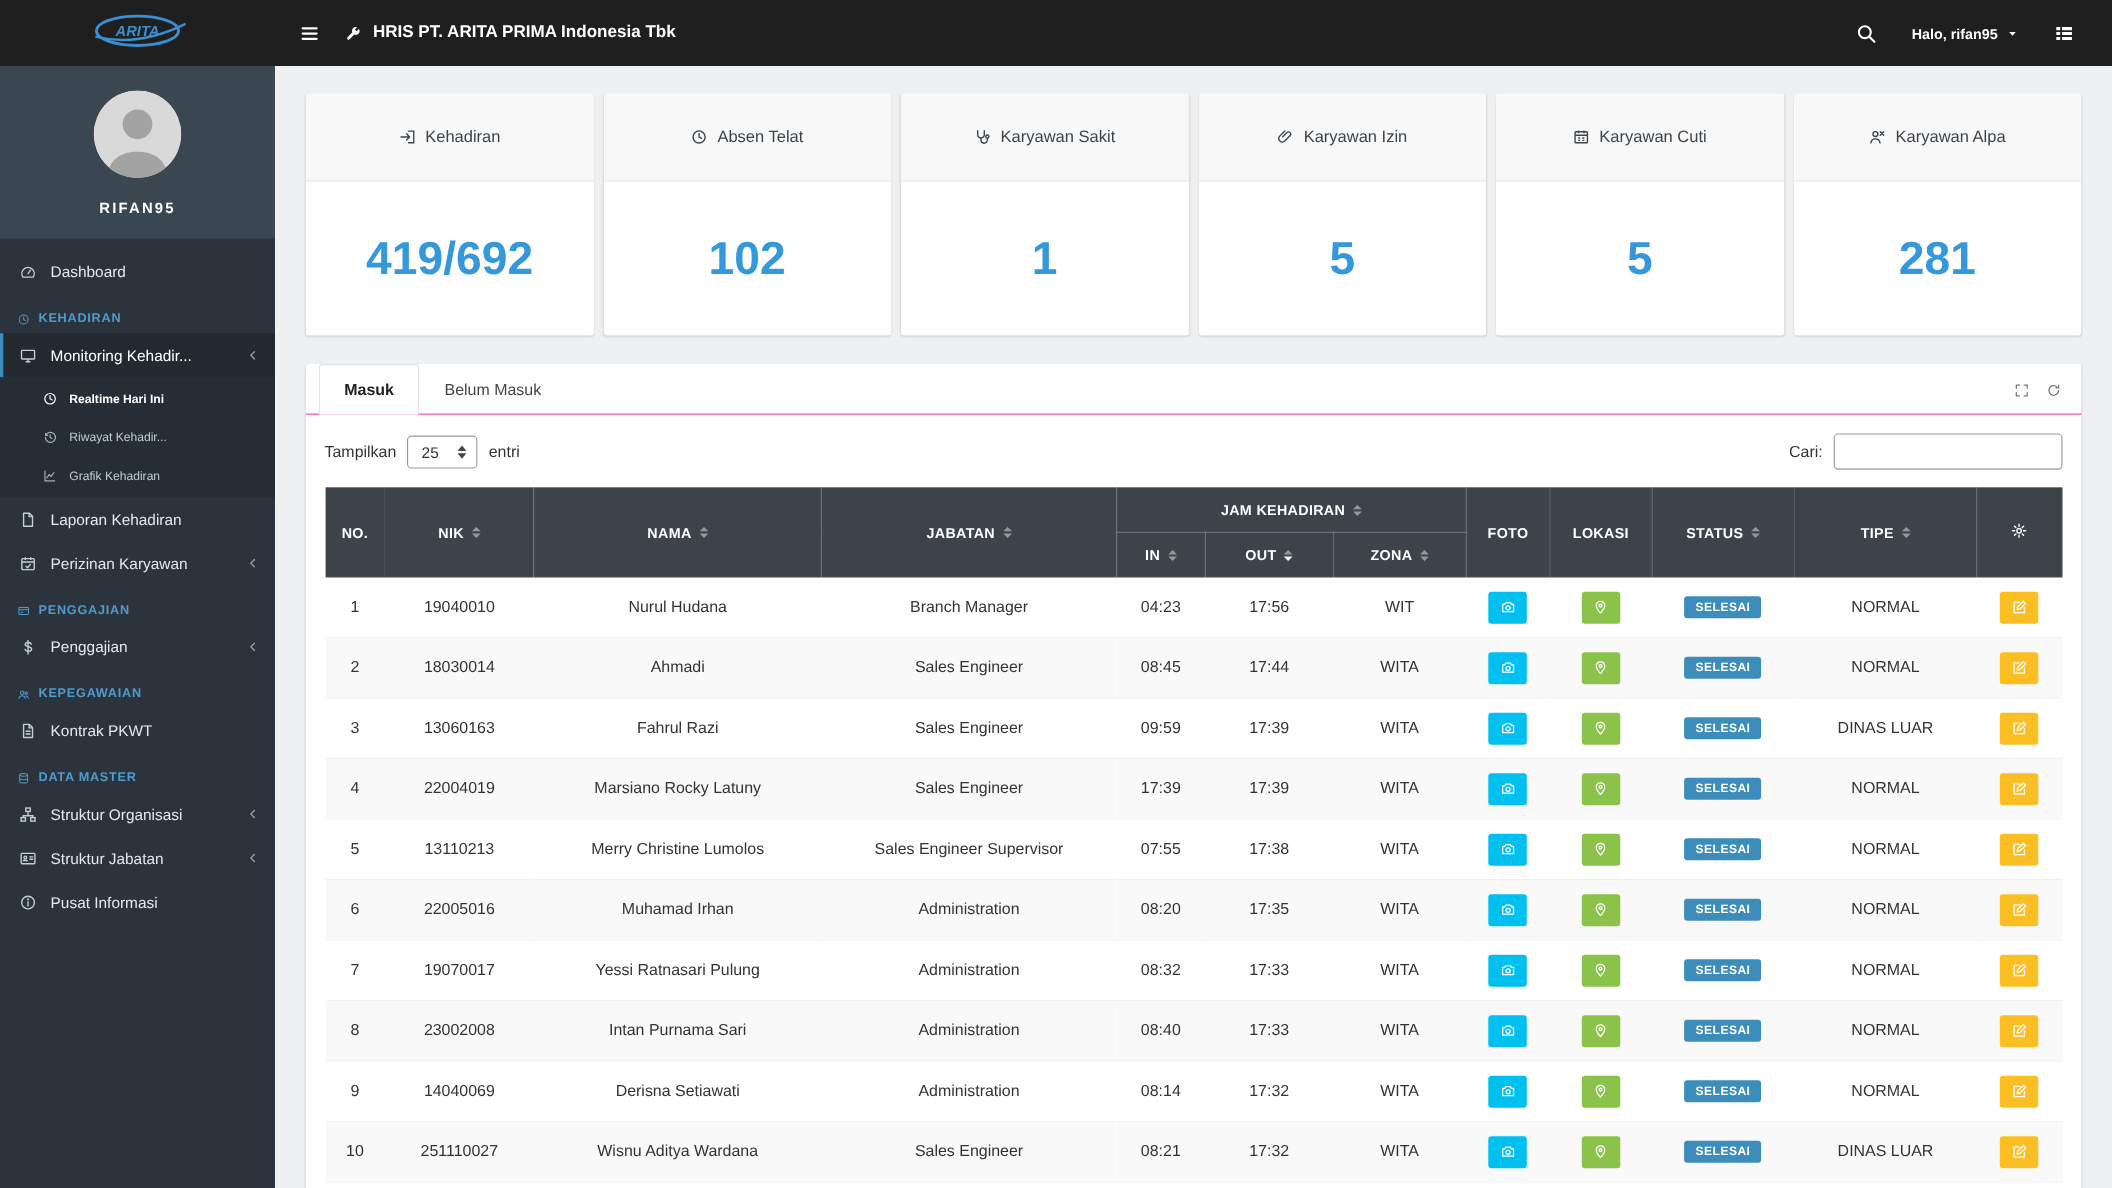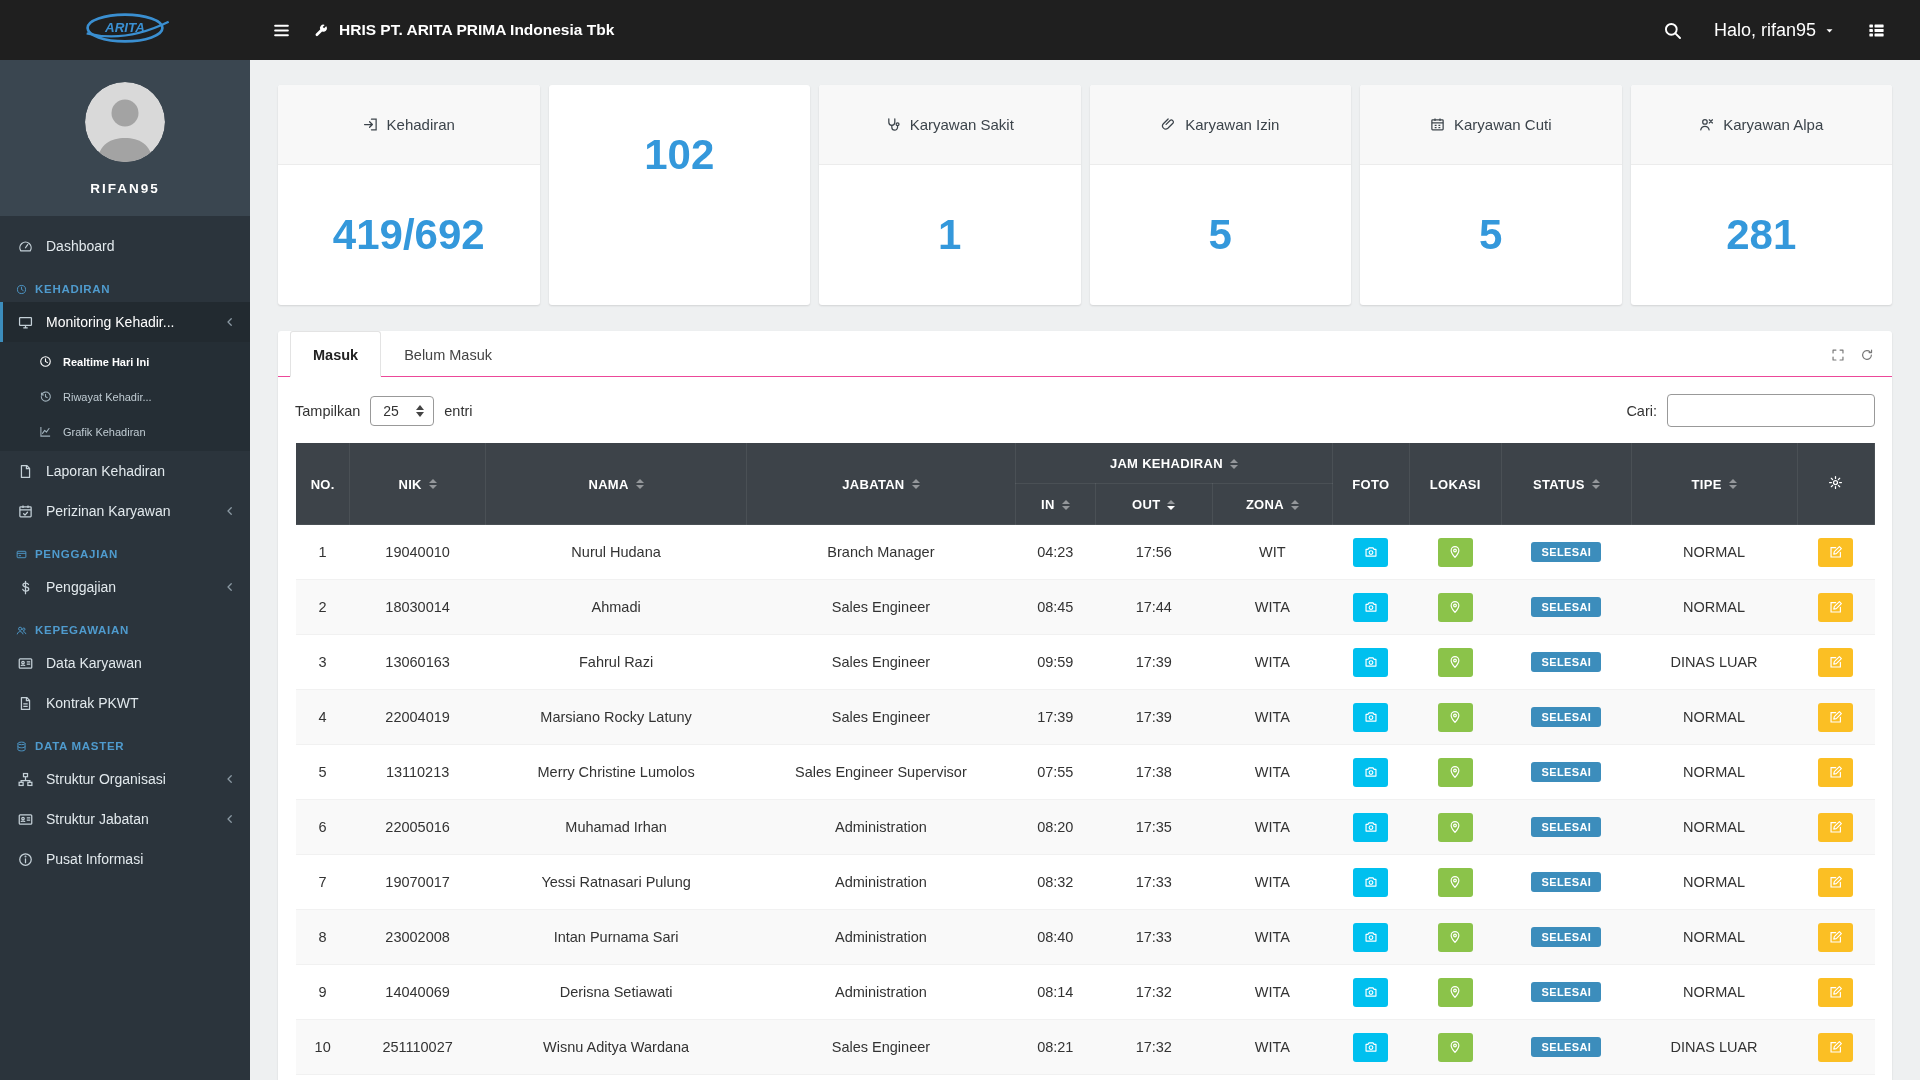--- a/index.html
+++ b/index.html
@@ -9,21 +9,21 @@
 [data-icon] svg{width:1em;height:1em;display:block}
 
 
 .topbar{position:absolute;top:0;left:0;right:0;height:60px;background:#1f1f1f;display:flex;z-index:20}
 .brand{width:250px;display:flex;align-items:center;justify-content:center;cursor:pointer}
 .topbar-main{flex:1;display:flex;align-items:center;padding:0 22px 0 10px}
 .tb-btn{color:#fff;font-size:19px;padding:10px 12px;cursor:pointer}
 .tb-title{display:flex;align-items:center;gap:11px;color:#fff;font-size:15.5px;font-weight:bold;margin-left:10px}
 .tb-title [data-icon]{font-size:15px}
 .tb-right{margin-left:auto;display:flex;align-items:center;gap:14px}
-.tb-user{display:flex;align-items:center;gap:8px;color:#fff;font-size:18px;font-weight:normal;cursor:pointer;padding:0 6px}
+.tb-user{display:flex;align-items:center;gap:8px;color:#fff;font-size:13px;font-weight:bold;cursor:pointer;padding:0 6px}
 .tb-user [data-icon]{font-size:11px}
 
 
 .sidebar{position:absolute;top:60px;left:0;bottom:0;width:250px;background:#2b343c;z-index:10;overflow:hidden}
 .user-panel{background:#3a4650;text-align:center;padding:22px 12px 20px}
 .avatar{display:inline-block;width:80px;height:80px;border-radius:50%;overflow:hidden}
 .uname{margin-top:15px;color:#fff;font-size:13.5px;font-weight:bold;letter-spacing:2px}
 .menu{padding-top:10px}
 .sb-header{display:flex;align-items:center;gap:8px;padding:17px 16px 7px;color:#4f9bce;font-size:11.5px;font-weight:bold;letter-spacing:.7px}
 .sb-header [data-icon]{font-size:11px}
@@ -262,30 +262,20 @@
           <svg viewBox="0 0 24 24" fill="none" stroke="currentColor" stroke-width="2">
             <circle cx="9" cy="8.2" r="3.4"></circle>
             <path d="M2.8 19.5c.8-3.5 3.8-5.2 6.2-5.2s5.4 1.7 6.2 5.2" stroke-linecap="round"></path>
             <circle cx="17" cy="9.2" r="2.6"></circle>
             <path d="M16.4 14.6c2.2.3 4.3 1.7 4.9 4.4" stroke-linecap="round"></path>
           </svg>
         </span>
         <span>KEPEGAWAIAN</span>
       </div>
       <div class="sb-item">
-        <span data-icon="id-card">
-          <svg viewBox="0 0 24 24" fill="none" stroke="currentColor" stroke-width="2">
-            <rect x="2" y="4.5" width="20" height="15" rx="1.5"></rect>
-            <circle cx="8" cy="10.5" r="2"></circle>
-            <path d="M4.8 15.8c.6-1.8 5.8-1.8 6.4 0M14 9.5h5.5M14 13h5.5"></path>
-          </svg>
-        </span>
-        <span>Data Karyawan</span>
-      </div>
-      <div class="sb-item">
         <span data-icon="file-text">
           <svg viewBox="0 0 24 24" fill="none" stroke="currentColor" stroke-width="2">
             <path d="M5.5 2.5H14l4.5 4.5v14.5h-13z" stroke-linejoin="round"></path>
             <path d="M13.5 2.8V7.5h4.7M8.5 12.5h7M8.5 16.5h7"></path>
           </svg>
         </span>
         <span>Kontrak PKWT</span>
       </div>
       <div class="sb-header">
         <span data-icon="database">
@@ -348,20 +338,29 @@
             <svg viewBox="0 0 24 24" fill="none" stroke="currentColor" stroke-width="2">
               <path d="M2.5 12h11.5M10.5 7.5 15 12l-4.5 4.5" stroke-linecap="round" stroke-linejoin="round"></path>
               <path d="M13.5 3.5H21v17h-7.5" stroke-linecap="round"></path>
             </svg>
           </span>
           <span>Kehadiran</span>
         </div>
      <div class="stat-value">419/692</div>
    </div>
       <div class="stat-card">
+     <div class="stat-head">
+          <span data-icon="clock">
+            <svg viewBox="0 0 24 24" fill="none" stroke="currentColor" stroke-width="2">
+              <circle cx="12" cy="12" r="8.8"></circle>
+              <path d="M12 6.8V12l3.6 2.1" stroke-linecap="round"></path>
+            </svg>
+          </span>
+          <span>Absen Telat</span>
+        </div>
      <div class="stat-value">102</div>
    </div>
       <div class="stat-card">
      <div class="stat-head">
           <span data-icon="stethoscope">
             <svg viewBox="0 0 24 24" fill="none" stroke="currentColor" stroke-width="2">
               <path d="M4.5 2.8v5.7a4.8 4.8 0 0 0 9.6 0V2.8" stroke-linecap="round"></path>
               <path d="M9.3 13.3v3.2a4.6 4.6 0 0 0 9.2 0v-1.9" stroke-linecap="round"></path>
               <circle cx="18.5" cy="11.5" r="2.3"></circle>
             </svg>

